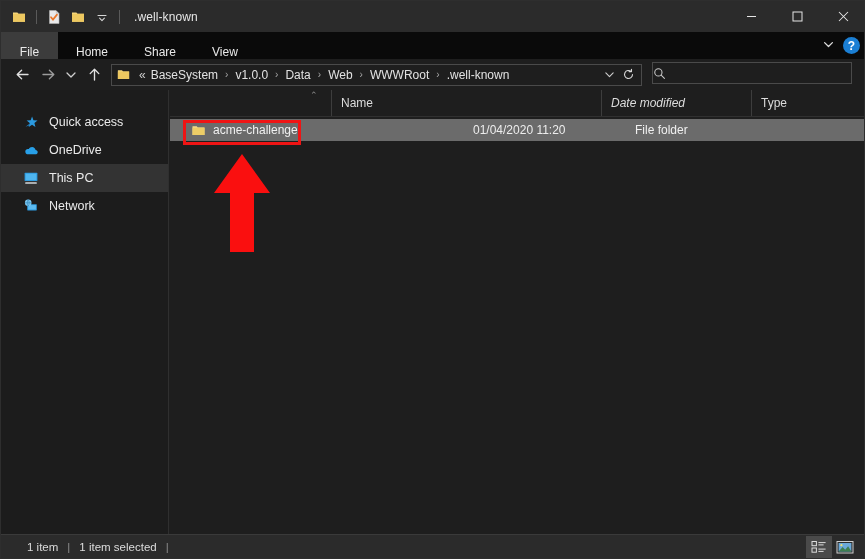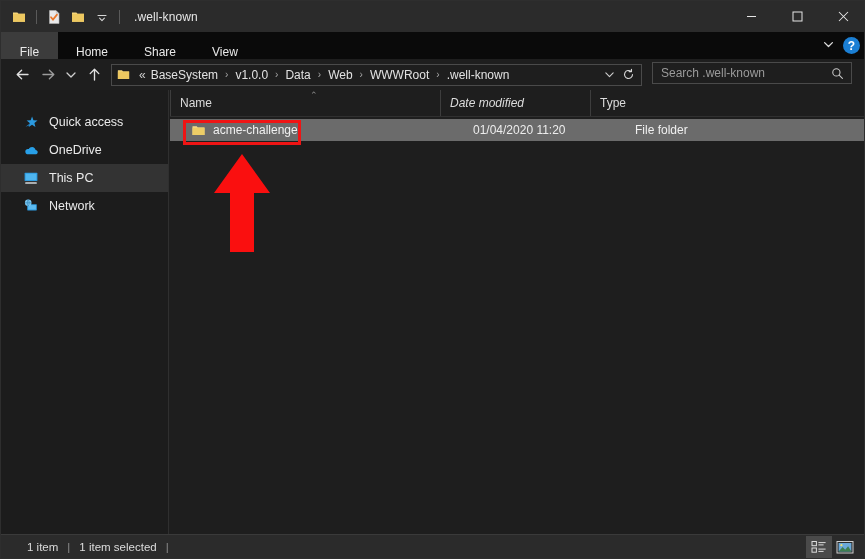--- a/index.html
+++ b/index.html
@@ -215,20 +215,21 @@
     width: 696px; height: 445px;
     background: #1e1e1e;
   }
   .col-header {
     position: relative;
     height: 26px;
     background: #1e1e1e;
     border-bottom: 1px solid #303030;
     display: flex;
     align-items: center;
+    justify-content: flex-end;
   }
   .col {
     height: 26px;
     display: flex;
     align-items: center;
     font-size: 12px;
     color: #dcdcdc;
     border-left: 1px solid #3d3d3d;
     padding-left: 9px;
     box-sizing: border-box;
@@ -444,21 +445,20 @@
           <svg width="13" height="13" viewBox="0 0 14 14">
             <path d="M11.3 7A4.3 4.3 0 1 1 9.8 3.7" stroke="#d6d6d6" stroke-width="1.2" fill="none" stroke-linecap="round"></path>
             <path d="M10.2 1.3v2.6H7.6" stroke="#d6d6d6" stroke-width="1.2" fill="none" stroke-linecap="round" stroke-linejoin="round"></path>
           </svg>
         </div>
       </div>
     </div>
   </div>
 
   <div class="searchbox">
-    <span class="search-placeholder">Search .well-known</span>
     <span class="search-icon-wrap">
       <svg width="13" height="13" viewBox="0 0 14 14">
         <circle cx="5.8" cy="5.8" r="3.9" fill="none" stroke="#c9c9c9" stroke-width="1.15"></circle>
         <path d="M8.8 8.8l3.5 3.5" stroke="#c9c9c9" stroke-width="1.15" stroke-linecap="round"></path>
       </svg>
     </span>
   </div>
 
   <div class="sidebar">
     <div class="nav-item">

